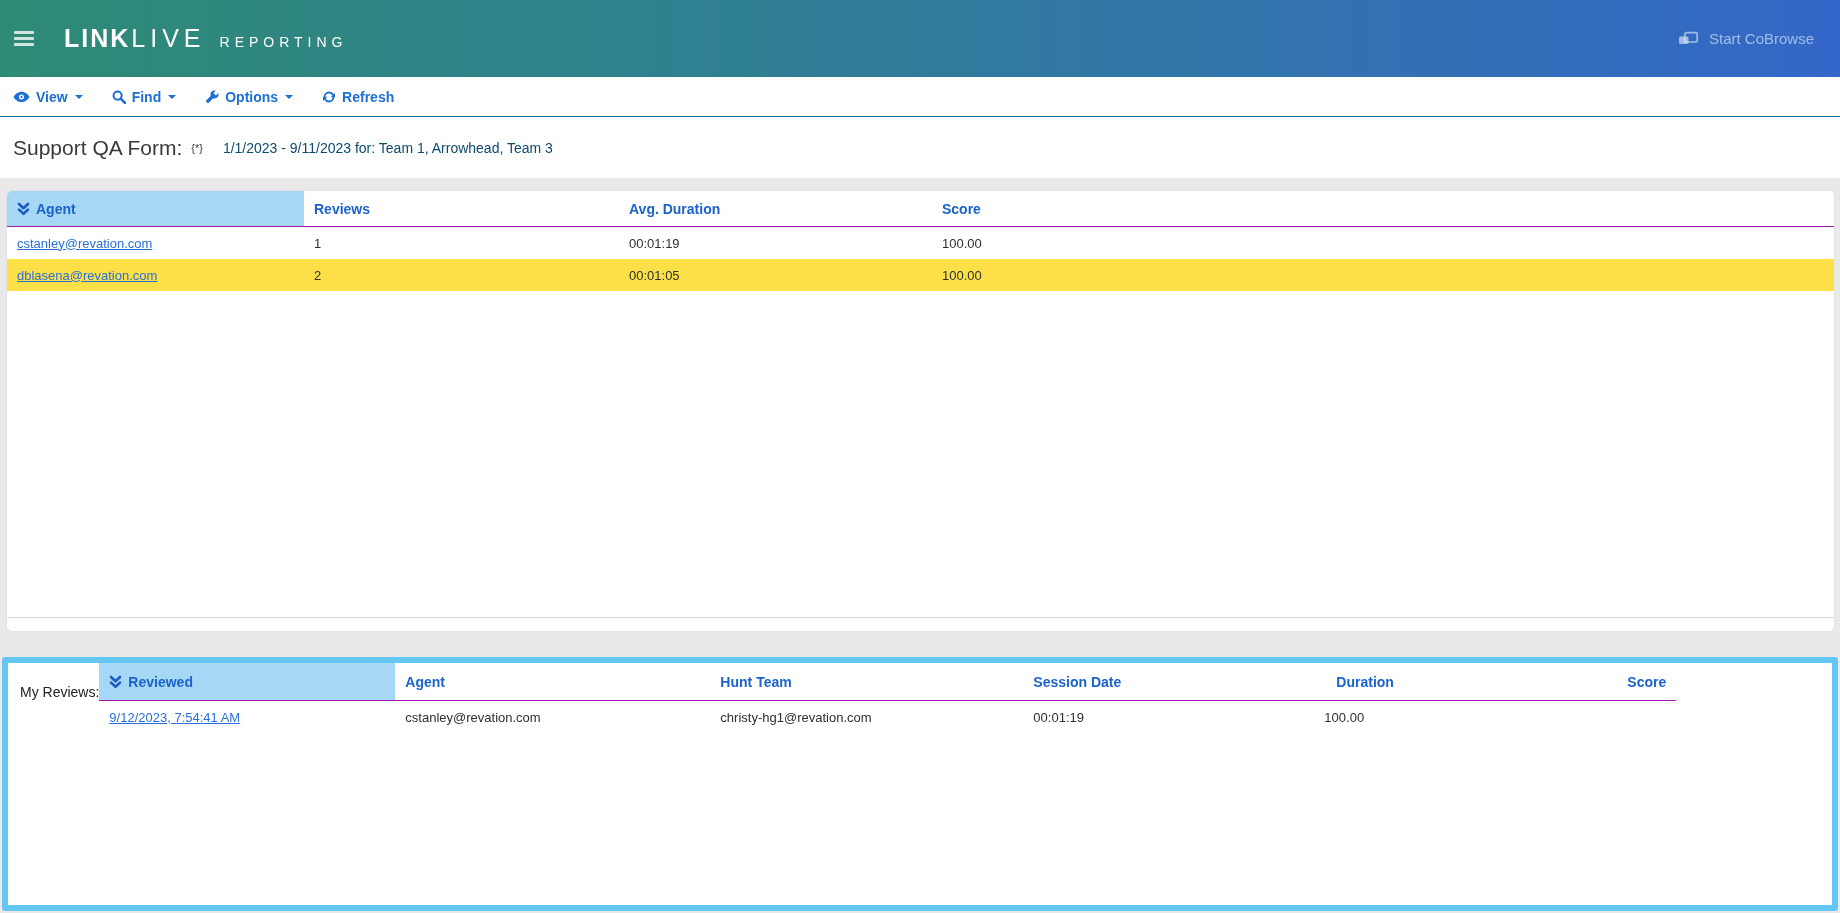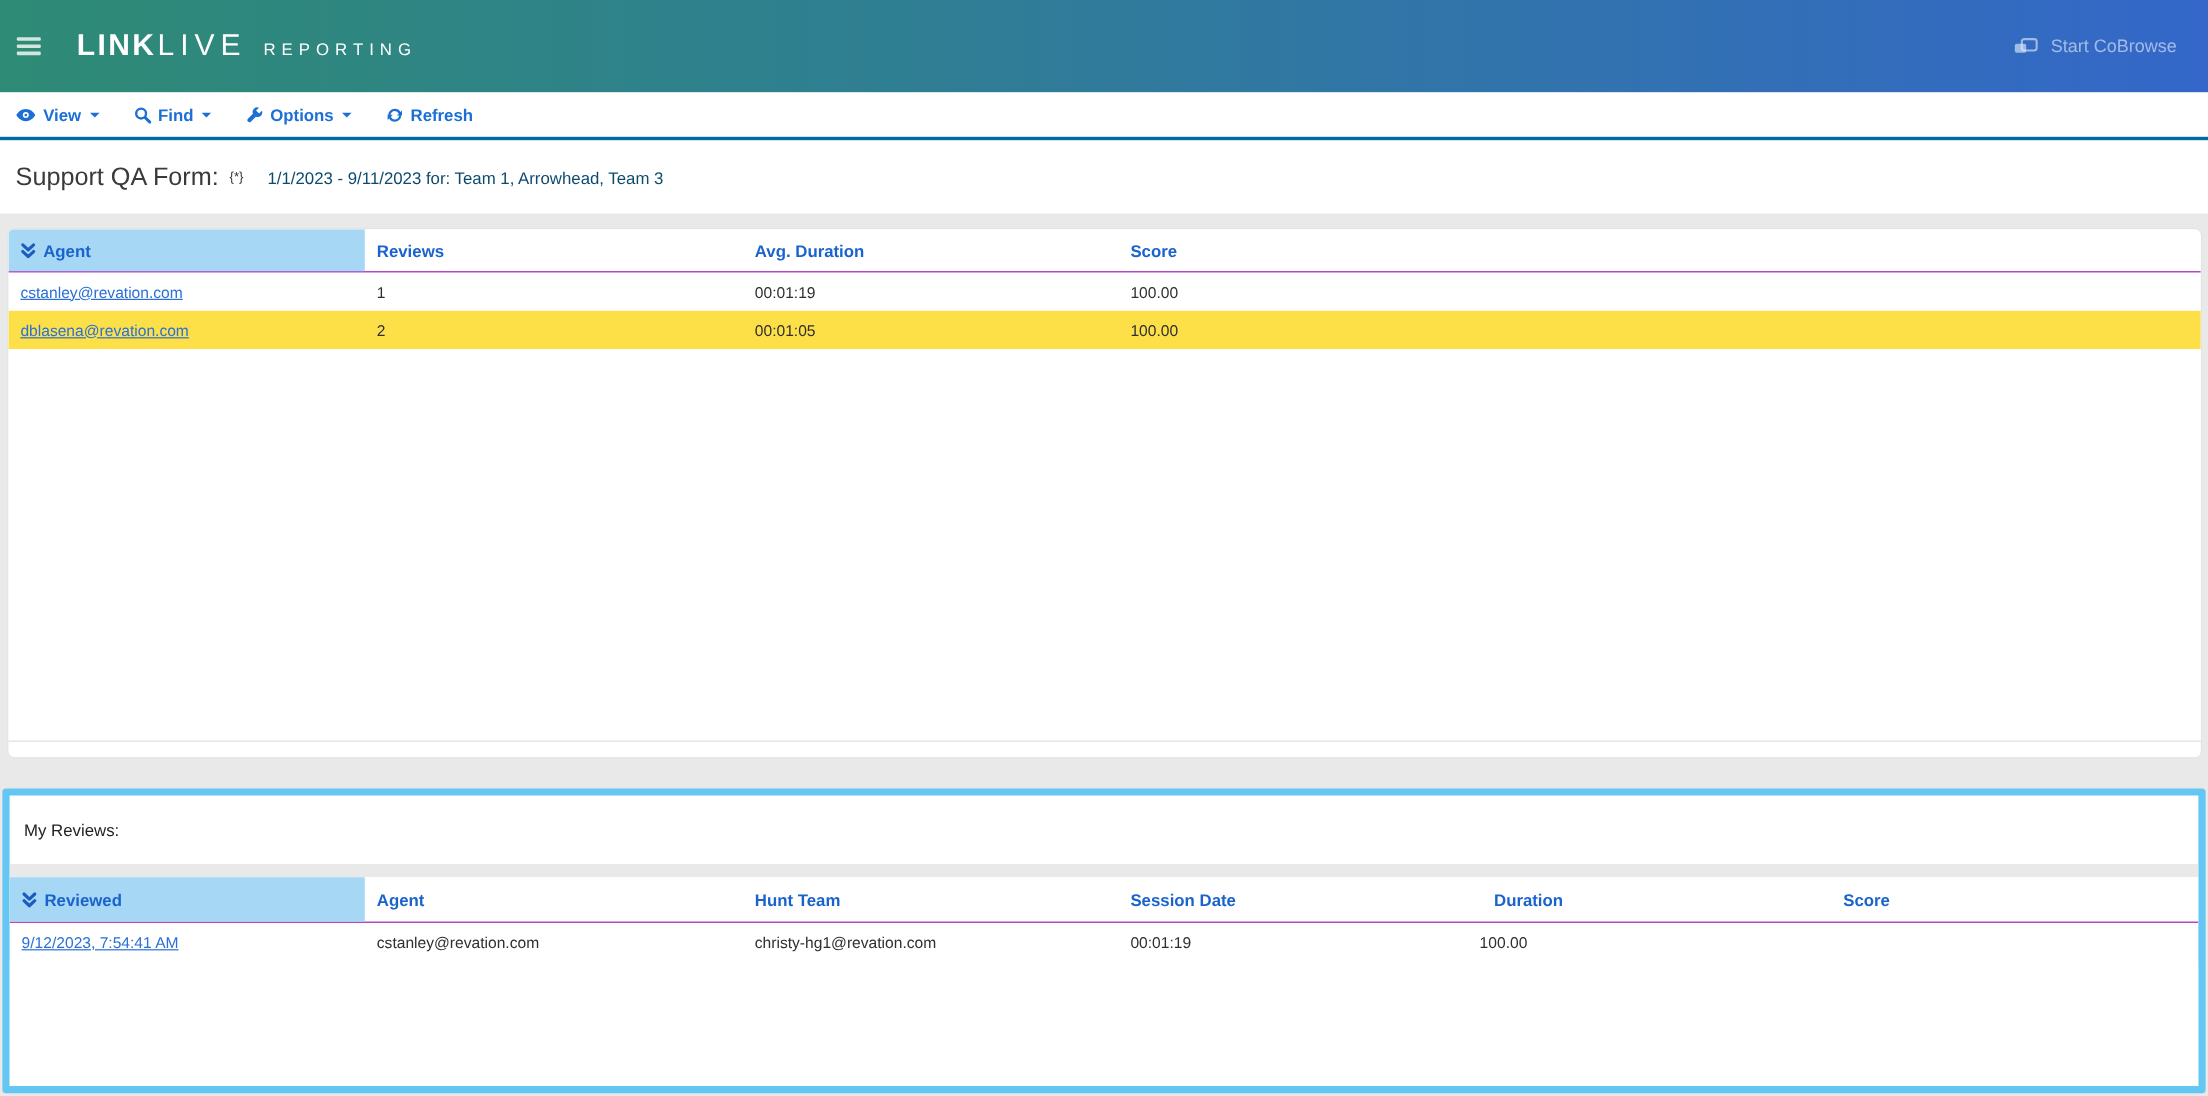--- a/index.html
+++ b/index.html
@@ -23,21 +23,21 @@
   .hamburger span { display:block; height:3px; border-radius:1px; background:rgba(255,255,255,0.78); }
   .logo { display:flex; align-items:baseline; margin-left:30px; color:#fff; white-space:nowrap; }
   .logo-link { font-size:25px; font-weight:700; letter-spacing:2px; }
   .logo-live { font-size:25px; font-weight:100; letter-spacing:5px; margin-left:1px; }
   .logo-reporting { font-size:14px; font-weight:400; letter-spacing:5px; margin-left:14px; }
   .header-spacer { flex:1; }
   .cobrowse { display:flex; align-items:center; gap:10px; color:rgba(228,238,252,0.62); font-size:15px; cursor:pointer; }
 
   
   .toolbar {
-    height:40px; background:#fff; border-bottom:3px solid #0369a1;
+    height:40px; background:#fff; border-bottom:1px solid #0369a1;
     display:flex; align-items:center; padding-left:13px; gap:29px;
   }
   .tool { display:flex; align-items:center; gap:6px; color:#1c6fd4; font-size:14px; font-weight:700; cursor:pointer; }
   .caret { display:inline-block; width:0; height:0; border-left:4px solid transparent; border-right:4px solid transparent; border-top:4px solid #1c6fd4; margin-left:1px; }
 
   
   .title-area {
     height:61px; background:#fff;
     display:flex; align-items:center; padding-left:13px;
   }
@@ -85,21 +85,21 @@
   }
   .tfill { flex:1; background:#fff; }
 
   
   .panel-reviews {
     margin:25px 2px 0 2px;
     height:254px;
     background:#fff;
     border:6px solid #63c6f3;
     border-radius:3px;
-    display:flex; flex-direction:column;
+    display:flex; flex-direction:row;
     overflow:hidden;
   }
   .mr-label-area { height:57px; display:flex; align-items:center; padding-left:12px; }
   .mr-label { font-size:14px; color:#222; }
   .mr-gap { height:11px; background:#e9e9e9; }
   .panel-reviews .thead { height:38px; }
   .mr-fill { flex:1; background:#fff; }
 
   .sort-icon { flex:0 0 auto; }
   svg { display:block; }

